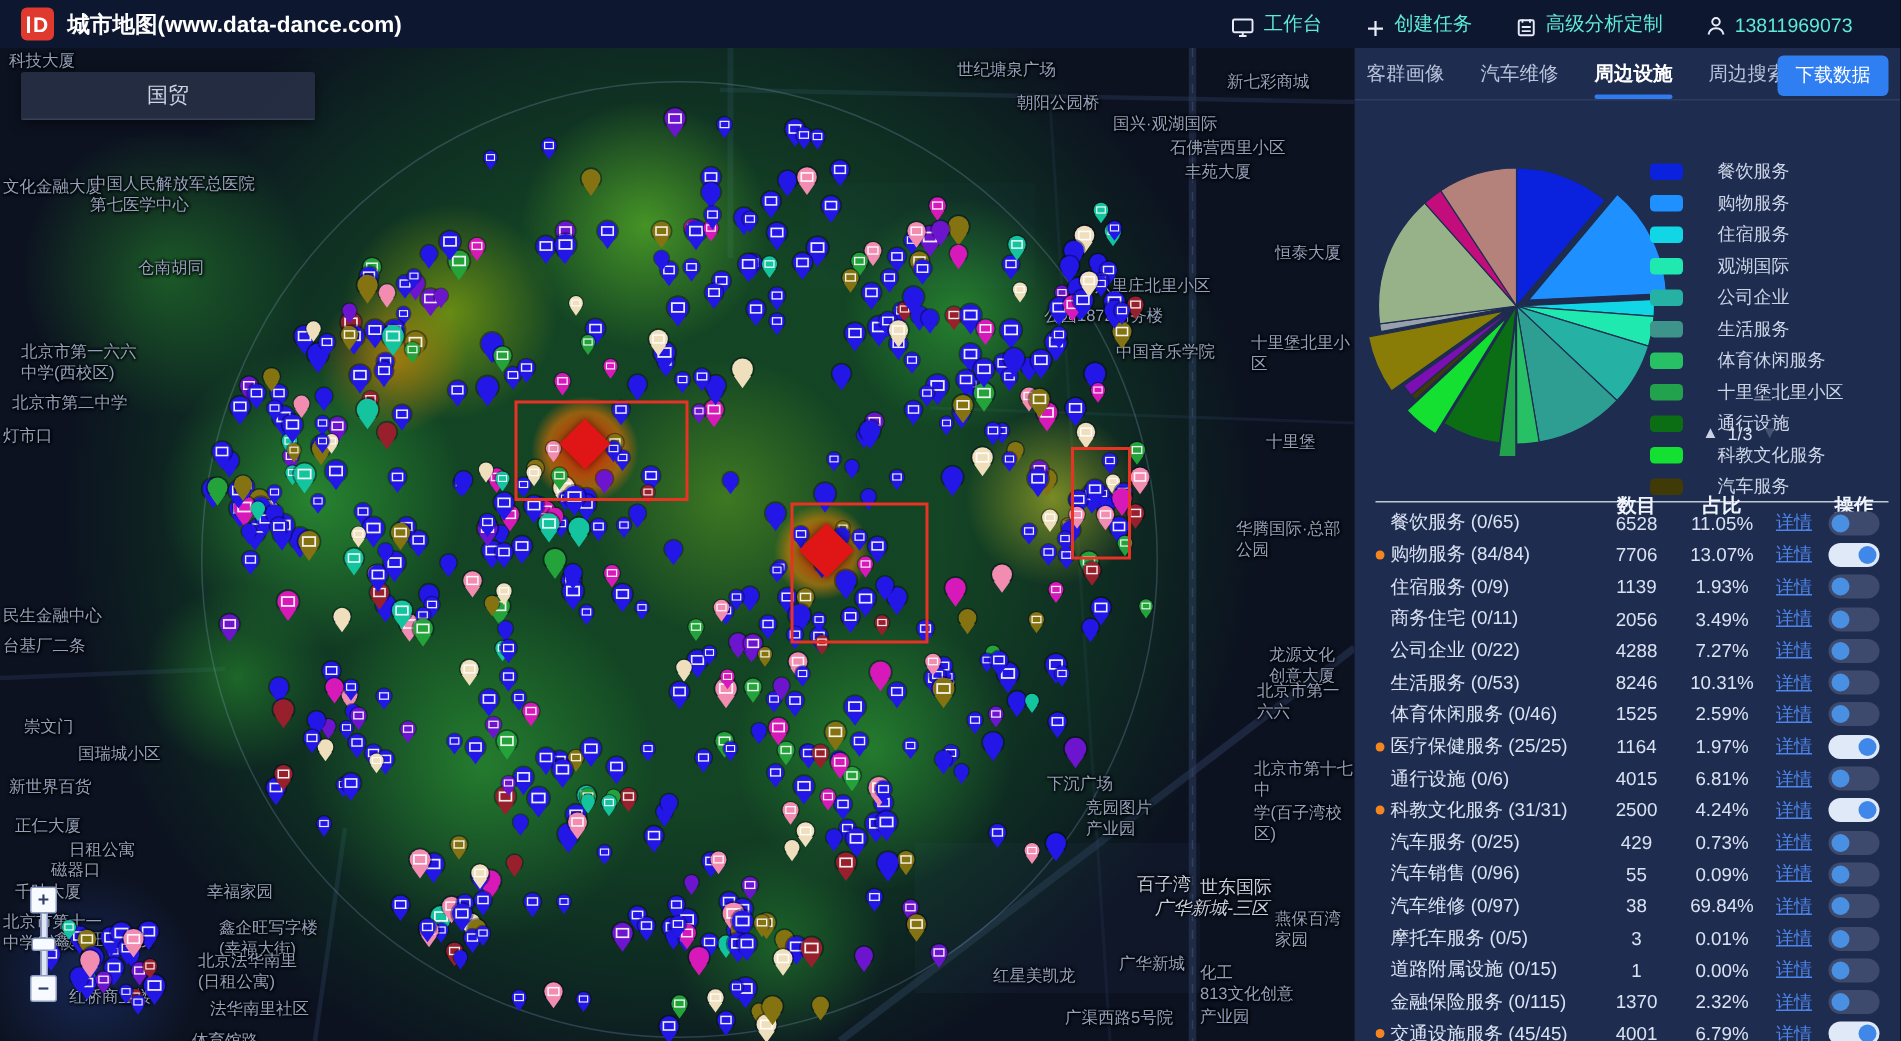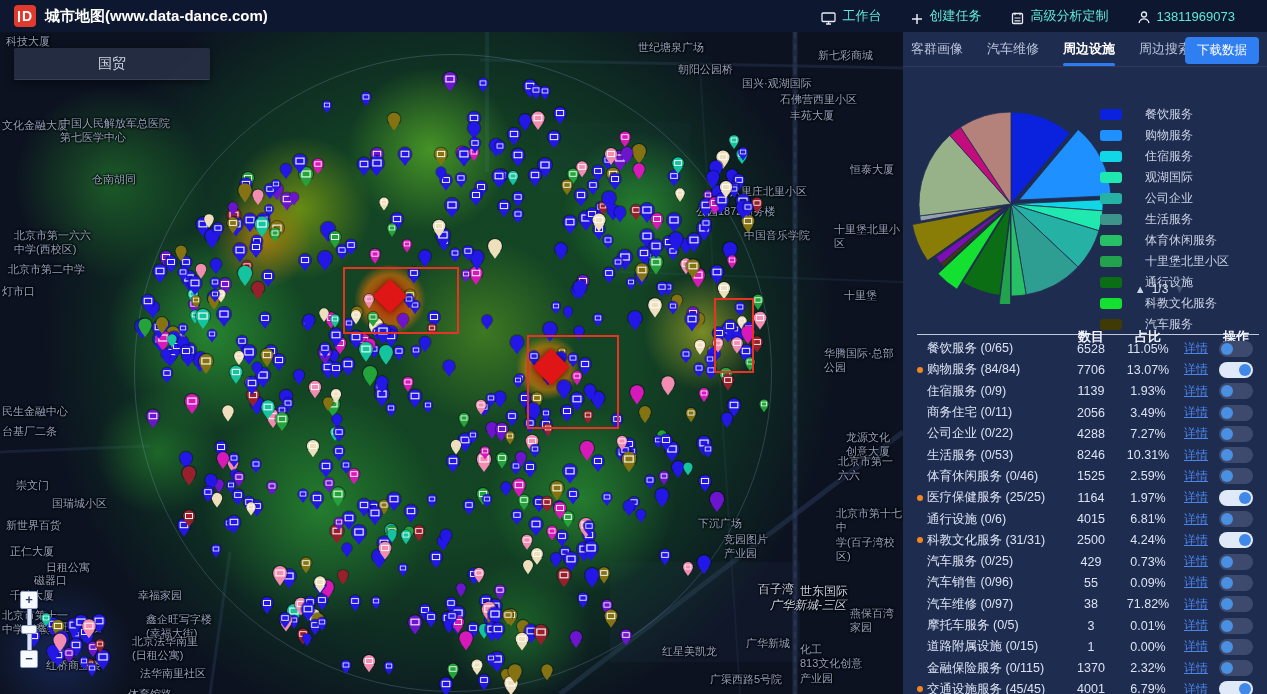--- a/index.html
+++ b/index.html
@@ -2041,21 +2041,21 @@
           <span class="tnum">55</span>
           <span class="tnum">0.09%</span>
           <span class="tlink">详情</span>
           <span class="tg">
             <i></i>
           </span>
         </div>
         <div class="trow">
           <span class="tname">汽车维修 (0/97)</span>
           <span class="tnum">38</span>
-          <span class="tnum">71.82%</span>
+          <span class="tnum">69.84%</span>
           <span class="tlink">详情</span>
           <span class="tg">
             <i></i>
           </span>
         </div>
         <div class="trow">
           <span class="tname">摩托车服务 (0/5)</span>
           <span class="tnum">3</span>
           <span class="tnum">0.01%</span>
           <span class="tlink">详情</span>

